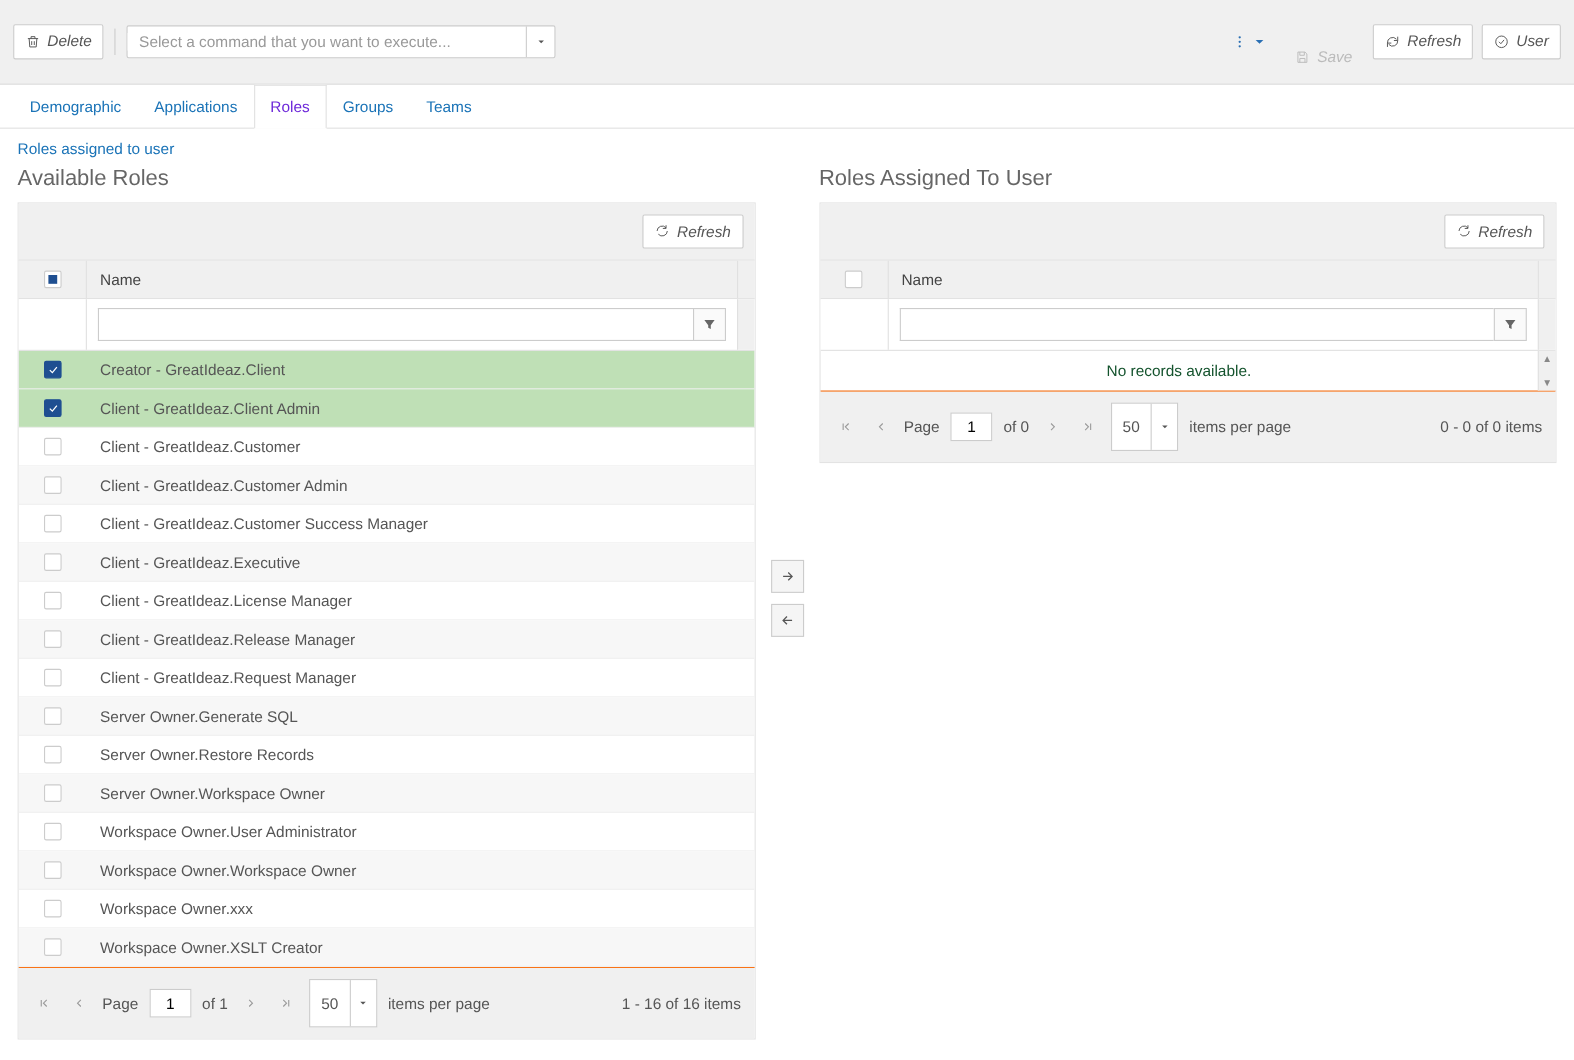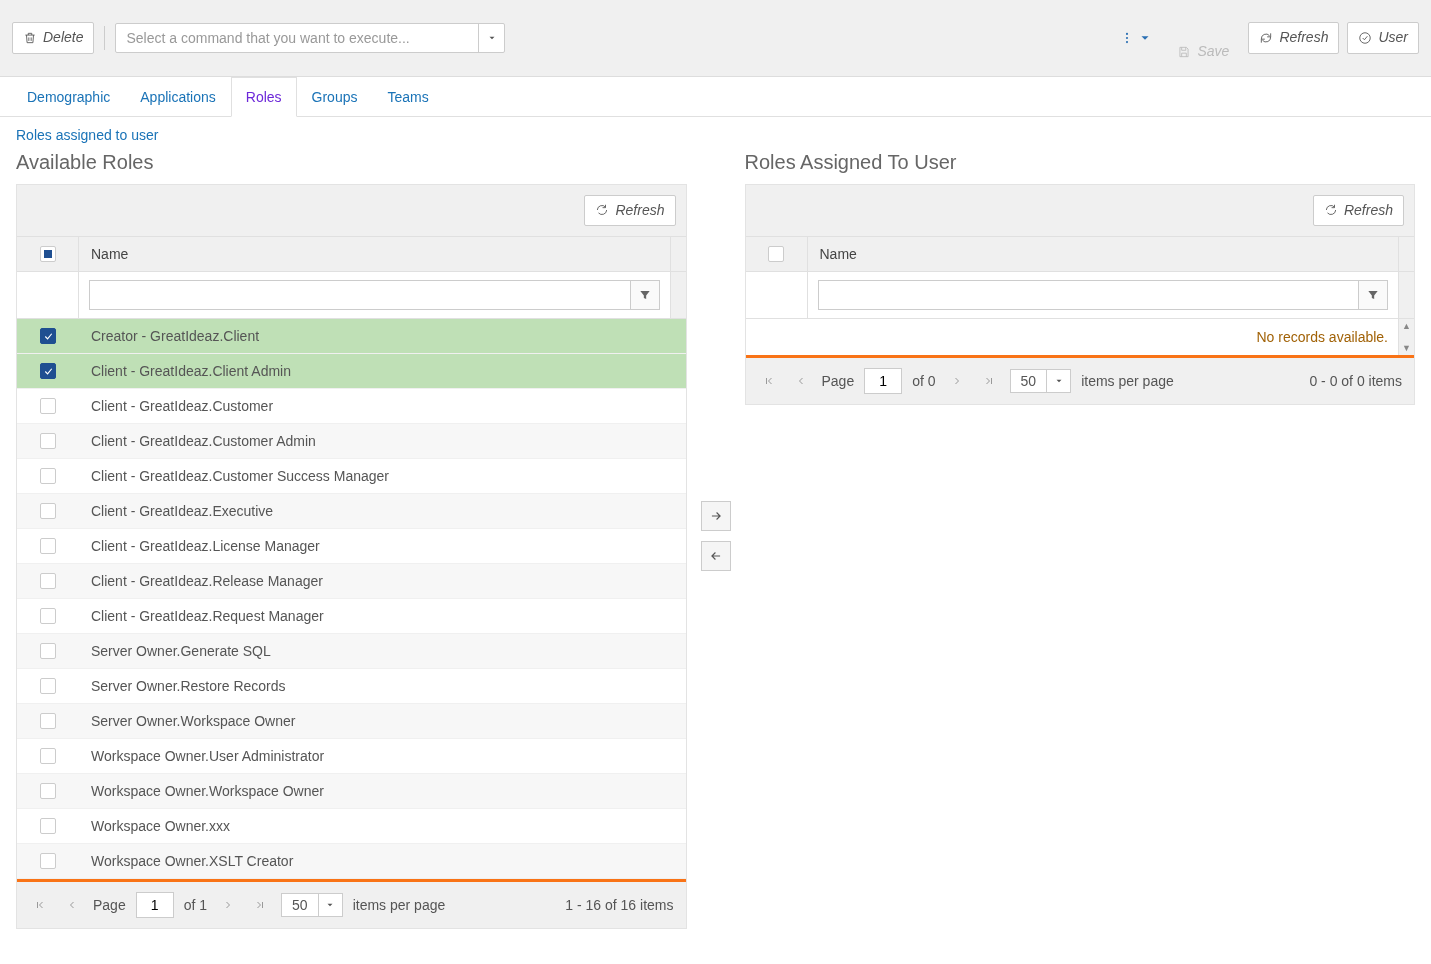--- a/index.html
+++ b/index.html
@@ -157,32 +157,32 @@
   .chk {
     width: 16px; height: 16px; border:1px solid #ccc; border-radius:2px;
     display:inline-flex; align-items:center; justify-content:center;
     background:#fff; cursor:pointer;
   }
   .chk.checked { background:#1f4f91; border-color:#1f4f91; color:#fff;}
   .chk.indeterminate { border-color:#ccc; }
   .chk.indeterminate::after { content:""; width:8px; height:8px; background:#1f4f91; }
   .chk svg { width:11px; height:11px; stroke:#fff; stroke-width:2.5; fill:none;}
   .nodata {
-    text-align:right; padding:10px; color:#a16207;
+    text-align:center; padding:10px; color:#14532d;
   }
   .pager {
     display:flex; align-items:center; gap:10px;
-    background:#f0f0f0; border-top:3px solid #f97316;
+    background:#f0f0f0; border-top:1px solid #f97316;
     padding:10px 12px; color:#555;
   }
   .pager .nav { width:22px; height:22px; display:flex; align-items:center; justify-content:center; color:#999; cursor:pointer;}
   .pager .nav svg{ width:12px;height:12px; stroke:currentColor; fill:none; stroke-width:2;}
   .page-input { width:38px; border:1px solid #ccc; padding:4px; text-align:center; font-size:14px;}
   .page-size {
-    display:flex; align-items:center; border:1px solid #ccc; background:#fff; height:24px;
+    display:flex; align-items:center; border:1px solid #ccc; background:#fff; height:44px;
   }
   .page-size span{ padding:0 10px;}
   .page-size .caret{ width:24px; border-left:1px solid #ccc; height:100%; display:flex;align-items:center;justify-content:center; cursor:pointer;}
   .pager-spacer{ flex:1;}
   .transfer-col {
     display:flex; flex-direction:column; gap:10px;
     align-self:center;
   }
   .transfer-btn {
     width:30px; height:30px; border:1px solid #ccc; background:#f5f5f5;

